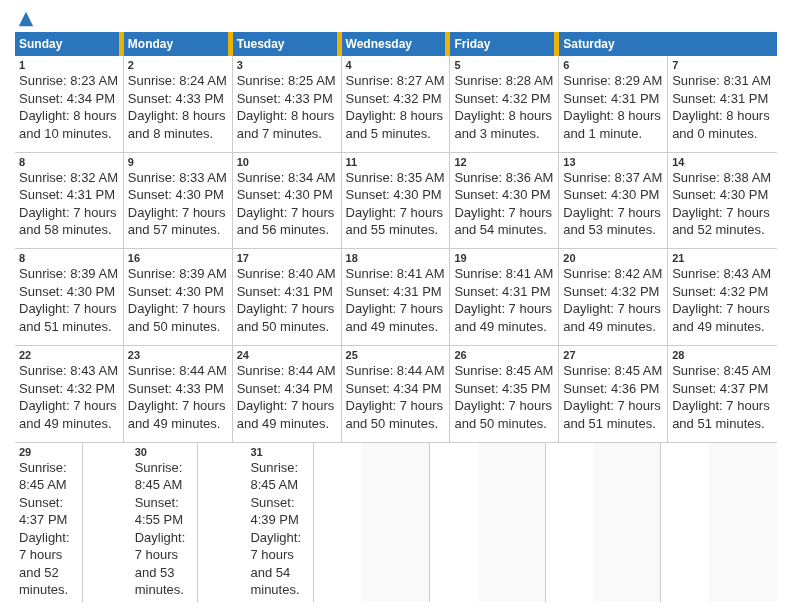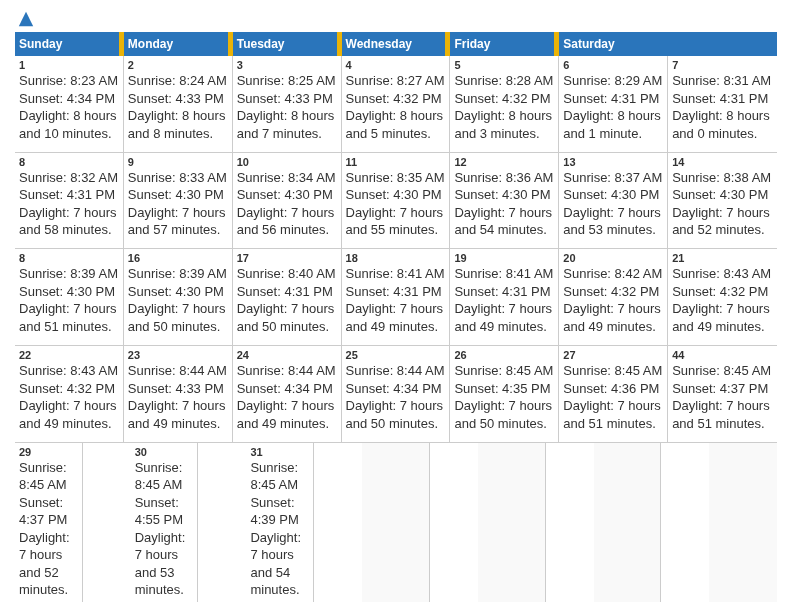--- a/index.html
+++ b/index.html
@@ -381,21 +381,21 @@
           <div class="cal-cell">
             <span class="day-num">27</span>
             <div class="cell-text">
               <div>Sunrise: 8:45 AM</div>
               <div>Sunset: 4:36 PM</div>
               <div>Daylight: 7 hours</div>
               <div>and 51 minutes.</div>
             </div>
           </div>
           <div class="cal-cell">
-            <span class="day-num">44</span>
+            <span class="day-num">28</span>
             <div class="cell-text">
               <div>Sunrise: 8:45 AM</div>
               <div>Sunset: 4:37 PM</div>
               <div>Daylight: 7 hours</div>
               <div>and 51 minutes.</div>
             </div>
           </div>
         </div>
         <div class="cal-row">
           <div class="cal-cell">

